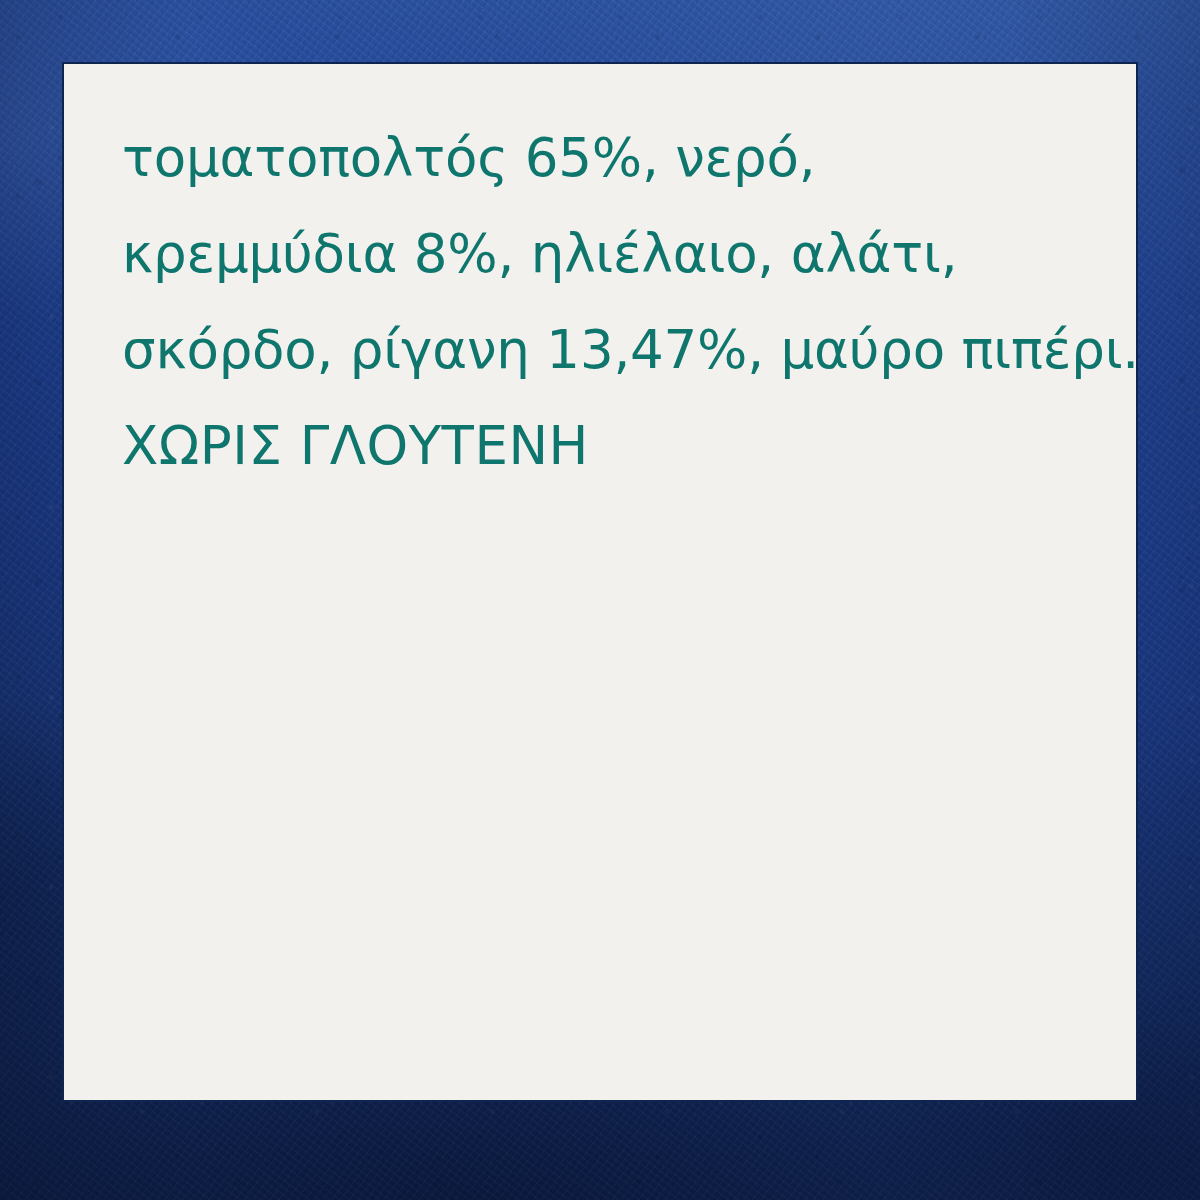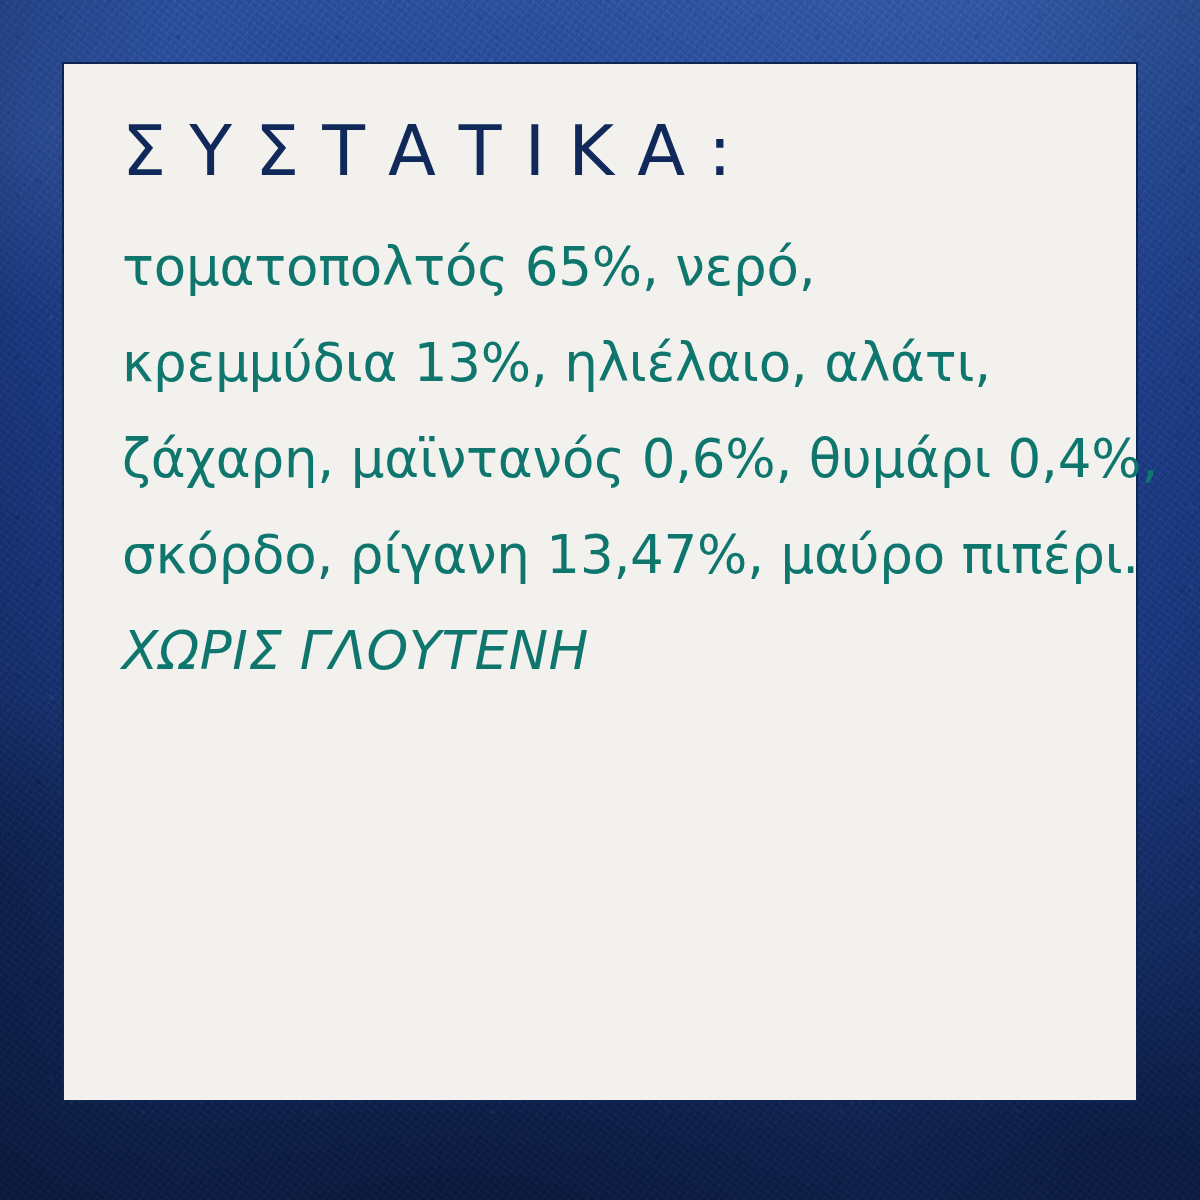--- a/index.html
+++ b/index.html
@@ -153,43 +153,40 @@
     font-family: "DejaVu Sans", sans-serif;
     font-size: 53px;
     font-weight: 400;
     line-height: 96px;
     letter-spacing: -0.2px;
     white-space: nowrap;
   }
 
   .ing-line.is-uppercase {
     letter-spacing: 0.5px;
-    font-style: italic;
   }
 </style>
 </head>
 <body>
 
 <div class="poster">
 
   <div class="bg-base"></div>
   <div class="bg-blotch"></div>
   <div class="bg-grain"></div>
   <div class="bg-speckle"></div>
   <div class="bg-vignette"></div>
 
   <div class="card">
     <div class="card-inner">
 
-      <h1 class="heading">ΣΥΣΤΑΤΙΚΑ:</h1>
 
       <div class="ingredients">
         <div class="ing-line">τοματοπολτός 65%, νερό,</div>
-        <div class="ing-line">κρεμμύδια 13%, ηλιέλαιο, αλάτι,</div>
-        <div class="ing-line">ζάχαρη, μαϊντανός 0,6%, θυμάρι 0,4%,</div>
+        <div class="ing-line">κρεμμύδια 8%, ηλιέλαιο, αλάτι,</div>
         <div class="ing-line">σκόρδο, ρίγανη 13,47%, μαύρο πιπέρι.</div>
         <div class="ing-line is-uppercase">ΧΩΡΙΣ ΓΛΟΥΤΕΝΗ</div>
       </div>
 
     </div>
   </div>
 
 </div>
 
 </body></html>

